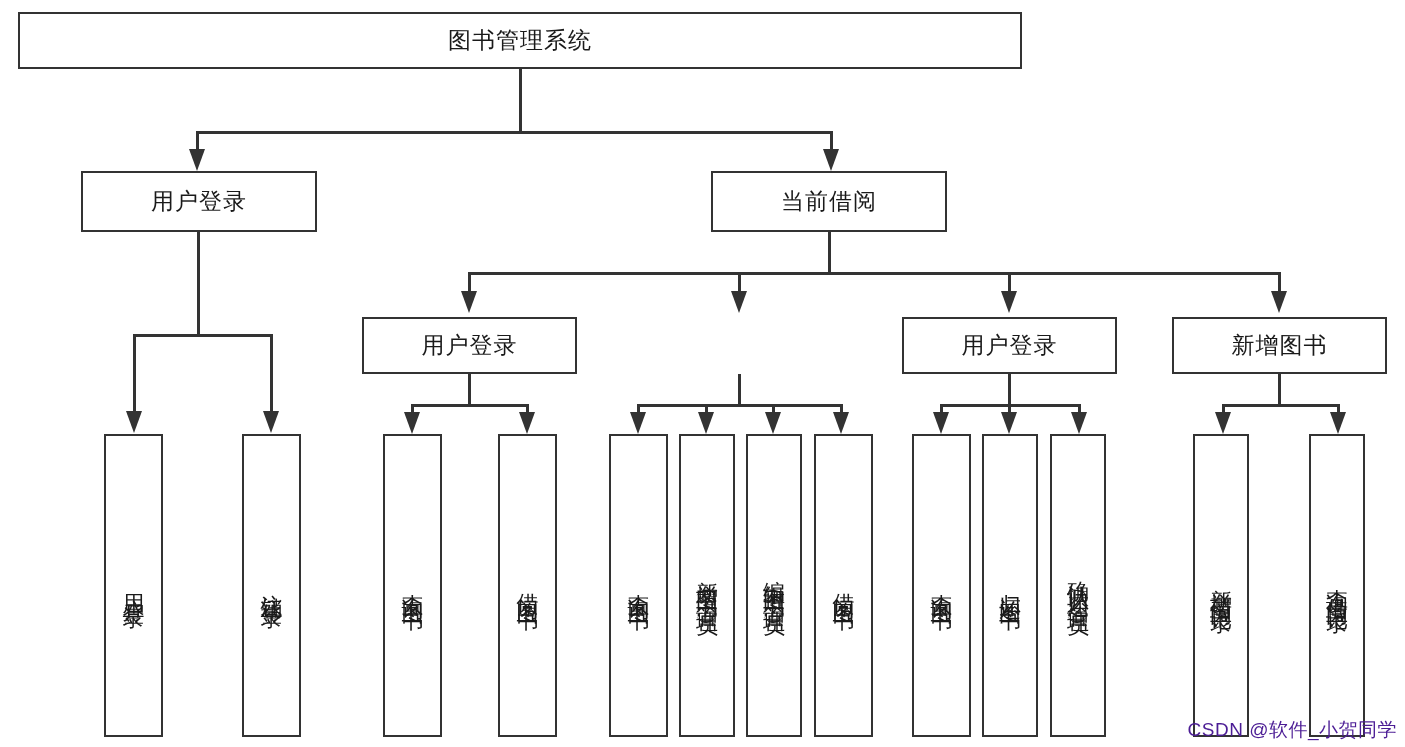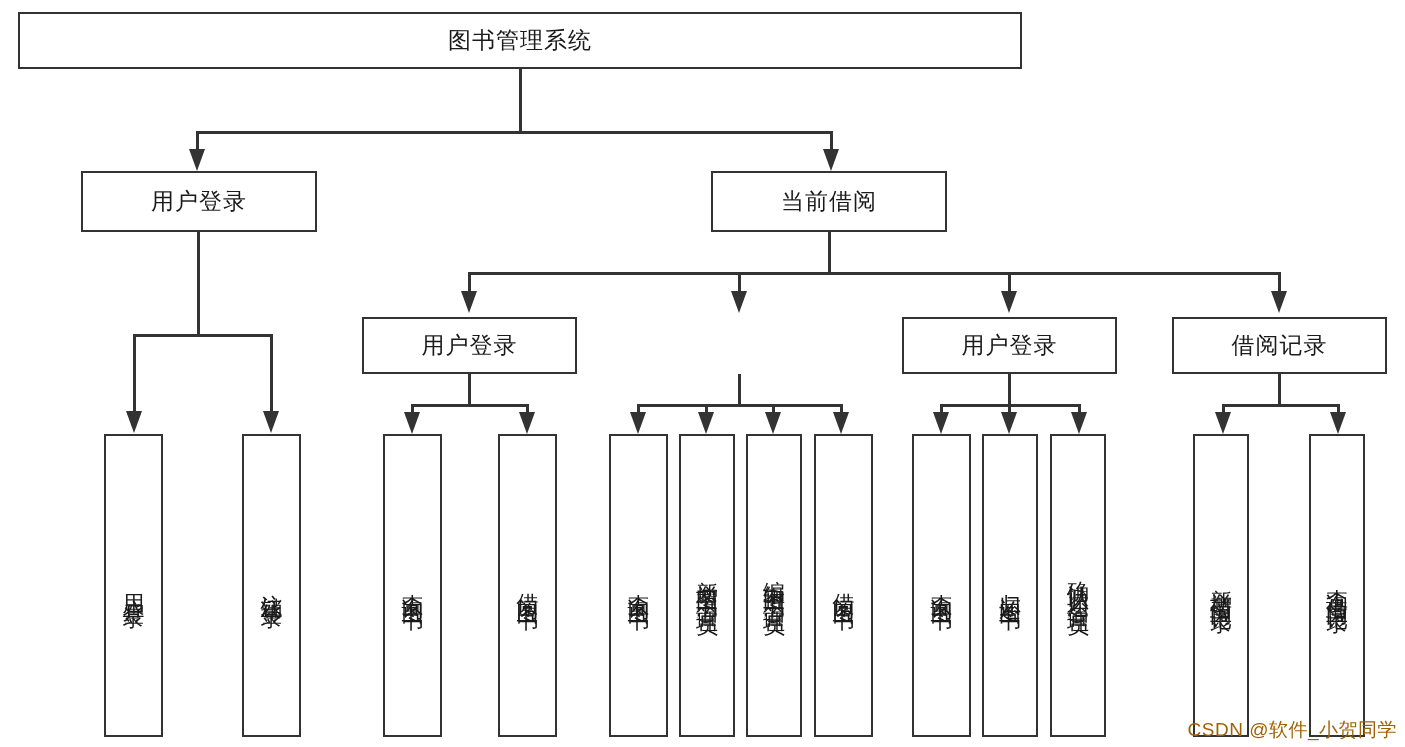--- a/index.html
+++ b/index.html
@@ -68,21 +68,21 @@
     border-right: 8px solid transparent;
     border-top: 22px solid #333333;
   }
 
   
   #watermark {
     position: absolute;
     right: 8px;
     bottom: 4px;
     font-size: 19px;
-    color: #a16207;
+    color: #4c1d95;
     white-space: nowrap;
     letter-spacing: 0.5px;
   }
 </style>
 </head>
 <body>
 
 <div id="canvas">
 
   <div class="node" style="left:18px; top:12px; width:1004px; height:57px;">
@@ -127,21 +127,21 @@
   <div class="seg vline" style="left:1278px; top:272px; width:2.5px; height:22px;"></div>
   <div class="arrow" style="left:1271px; top:291px;"></div>
 
   <div class="node" style="left:362px; top:317px; width:215px; height:57px;">
     <span class="label">用户登录</span>
   </div>
   <div class="node" style="left:902px; top:317px; width:215px; height:57px;">
     <span class="label">用户登录</span>
   </div>
   <div class="node" style="left:1172px; top:317px; width:215px; height:57px;">
-    <span class="label">借阅记录</span>
+    <span class="label">新增图书</span>
   </div>
 
   <div class="seg vline" style="left:468px; top:374px; width:2.5px; height:32px;"></div>
   <div class="seg hline" style="left:411px; top:404px; width:117px; height:2.5px;"></div>
   <div class="seg vline" style="left:411px; top:404px; width:2.5px; height:12px;"></div>
   <div class="arrow" style="left:404px; top:412px;"></div>
   <div class="seg vline" style="left:526px; top:404px; width:2.5px; height:12px;"></div>
   <div class="arrow" style="left:519px; top:412px;"></div>
 
   <div class="seg vline" style="left:738px; top:374px; width:2.5px; height:32px;"></div>

